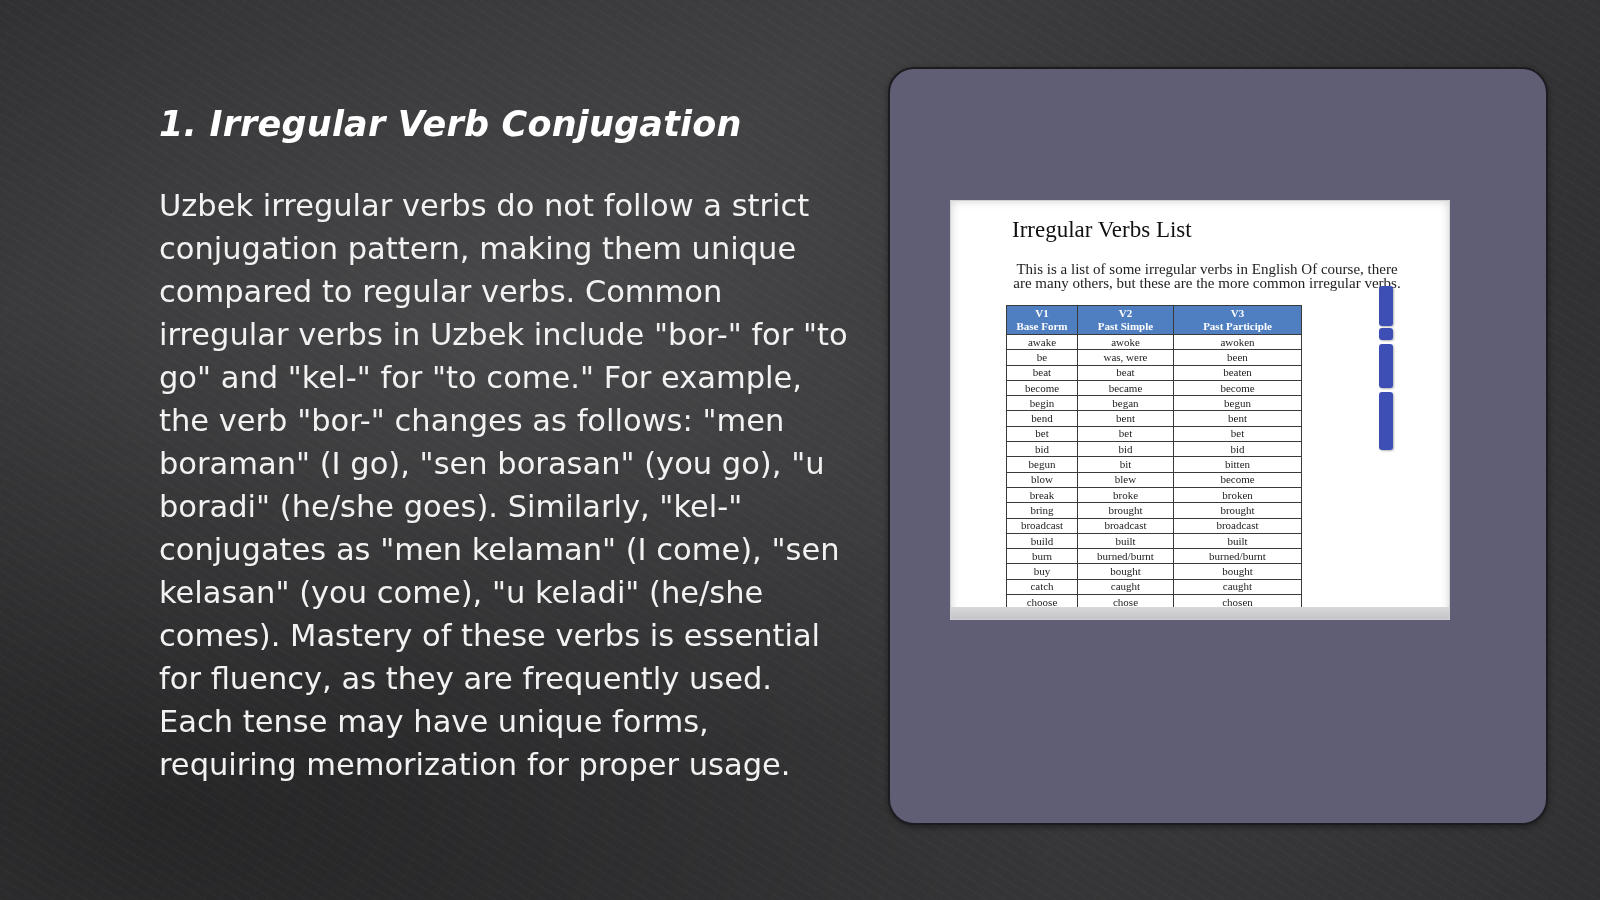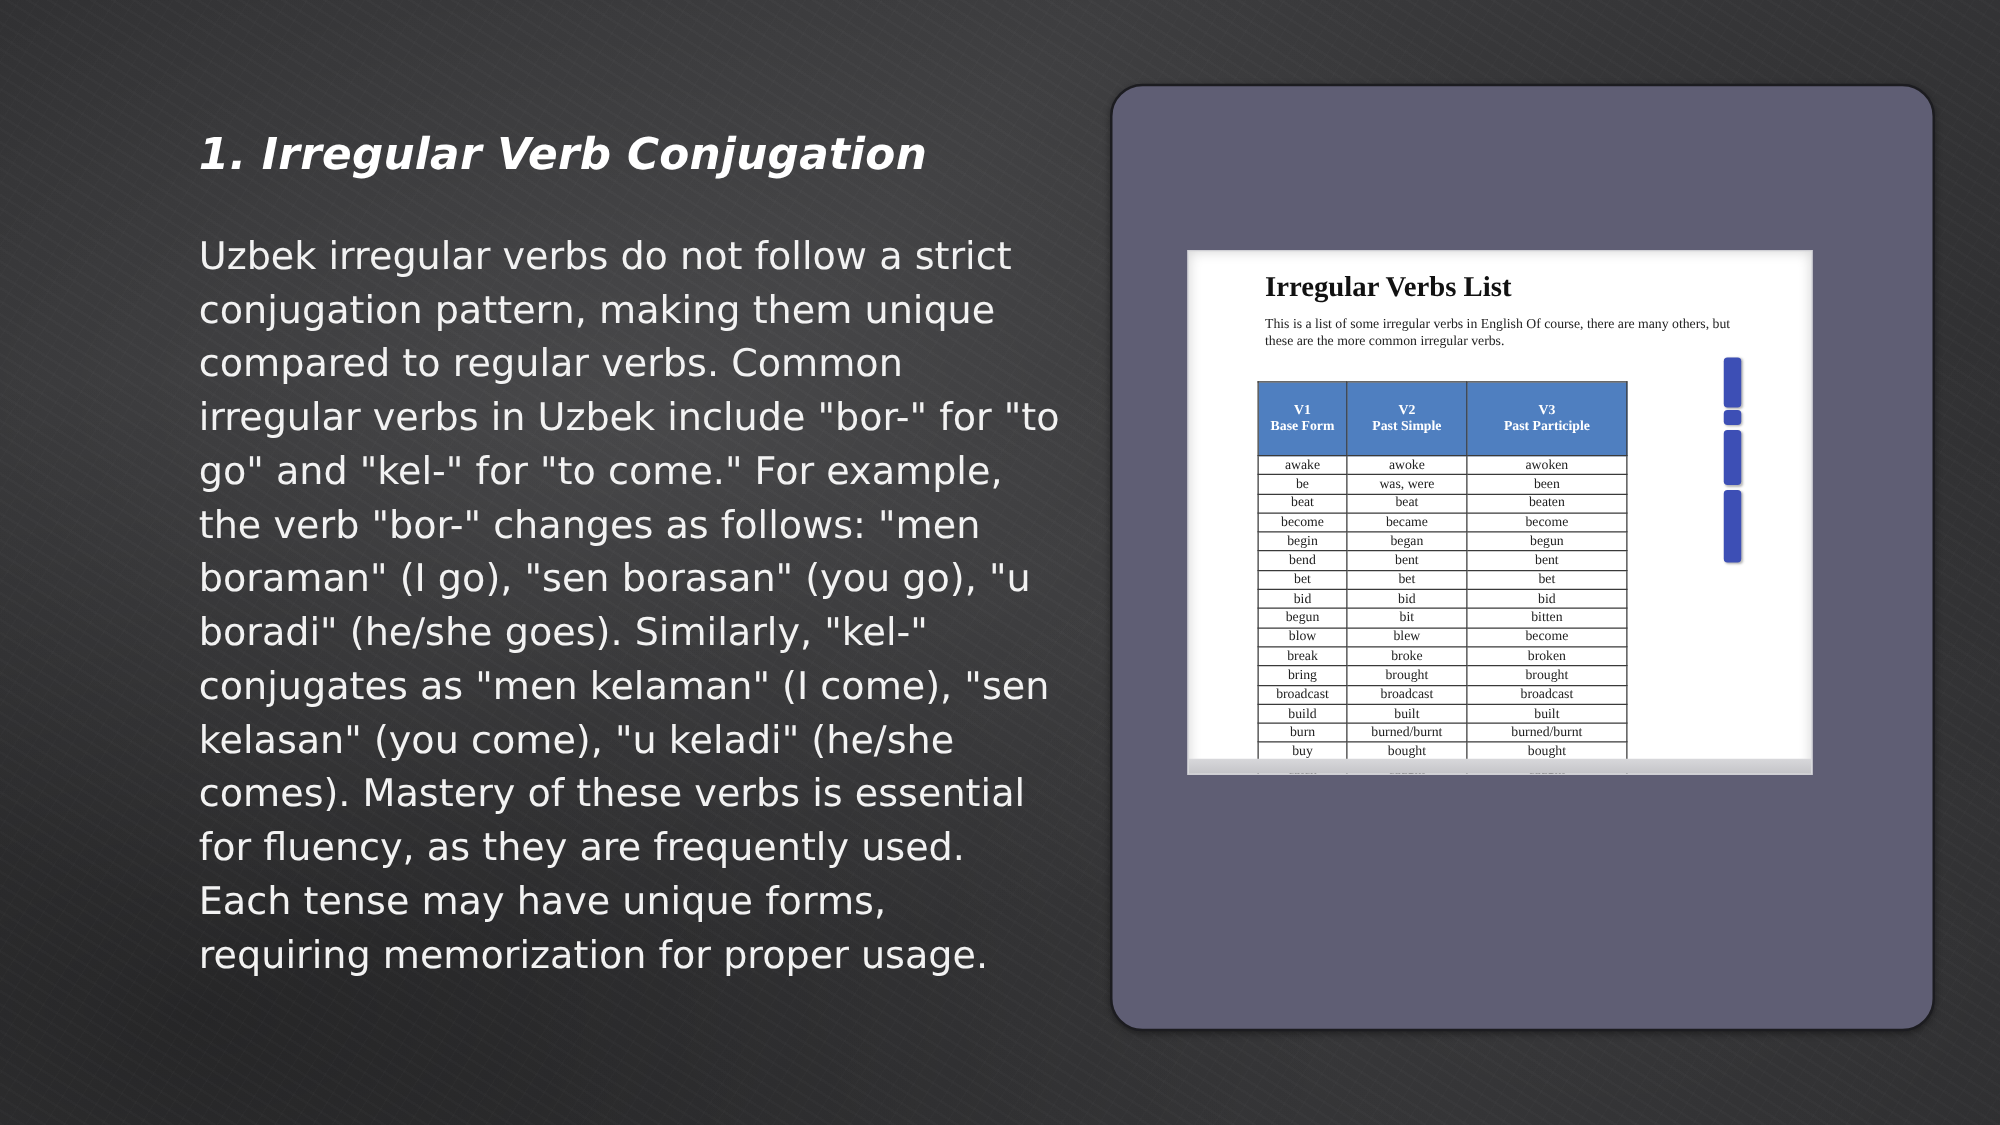--- a/index.html
+++ b/index.html
@@ -56,41 +56,41 @@
       overflow: hidden;
       box-shadow: inset 0 0 10px rgba(0,0,0,0.18);
     }
     .doc-bottom-bar {
       position: absolute; left: 0; right: 0; bottom: 0; height: 12px;
       background: linear-gradient(#d8d8db, #c4c4c8);
     }
     .doc-title {
       position: absolute; left: 61px; top: 16px;
       font-family: "Liberation Serif", serif;
-      font-weight: bold; font-size: 23px; color: #111;
+      font-weight: normal; font-size: 23px; color: #111;
     }
     .doc-desc {
-      position: absolute; left: 61px; top: 51px; width: 390px;
+      position: absolute; left: 61px; top: 61px; width: 390px;
       font-family: "Liberation Serif", serif;
-      font-size: 11px; line-height: 14px; color: #222;
+      font-size: 15px; line-height: 14px; color: #222; text-align: center;
     }
     .verbs-table {
       position: absolute; left: 55px; top: 104px;
       border-collapse: collapse;
       font-family: "Liberation Serif", serif;
       font-size: 11px; color: #222;
     }
     .verbs-table th {
       background: #4f7fc0;
       color: #ffffff;
       font-weight: bold;
       font-size: 11px;
       line-height: 13px;
       border: 1px solid #3a3a3a;
-      padding: 16px 2px;
+      padding: 1px 2px;
       text-align: center;
     }
     .verbs-table td {
       border: 1px solid #3a3a3a;
       height: 15.3px;
       line-height: 13px;
       text-align: center;
       padding: 0 2px;
       white-space: nowrap;
       font-family: Liberation Serif, serif;

